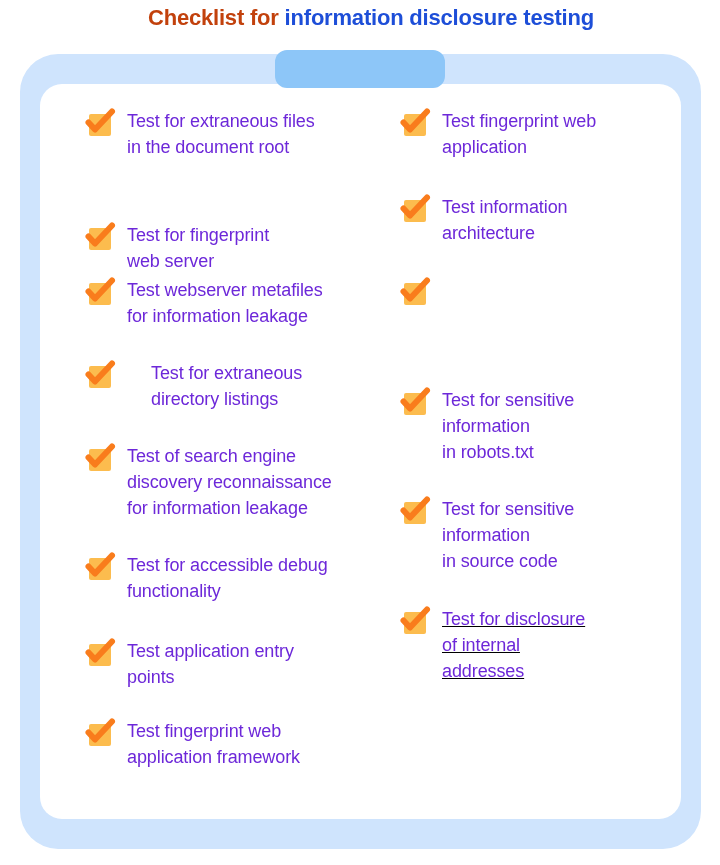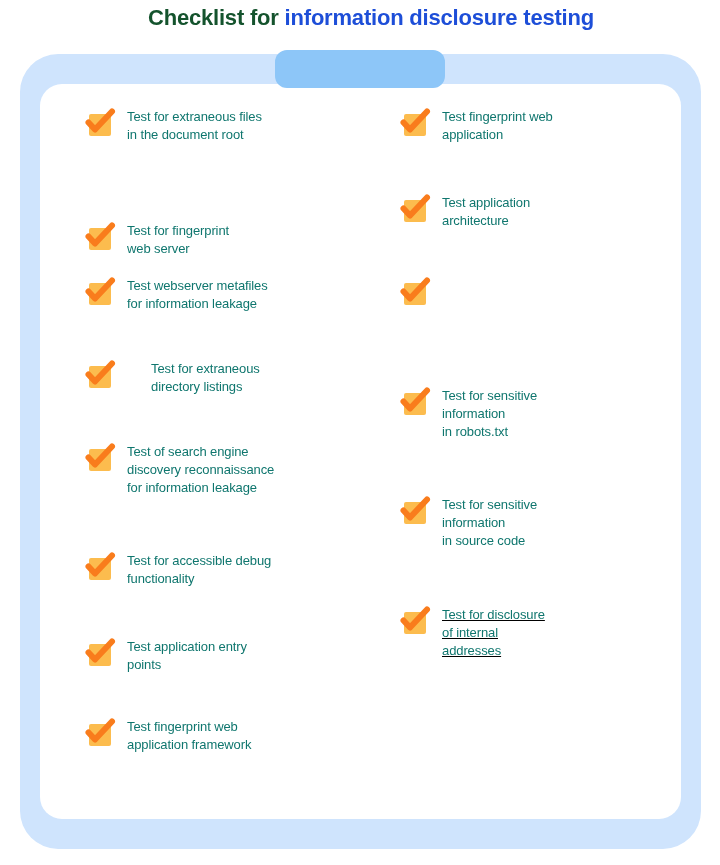--- a/index.html
+++ b/index.html
@@ -19,21 +19,21 @@
     position: absolute;
     top: 5px;
     left: 0;
     width: 720px;
     text-align: center;
     font-size: 22px;
     font-weight: bold;
     letter-spacing: -0.2px;
     white-space: nowrap;
   }
-  .title-part-a { color: #14532d; margin-left: 22px; }
+  .title-part-a { color: #c2410c; margin-left: 22px; }
   .title-part-b { color: #1d4ed8; }
 
   
   .outer-frame {
     position: absolute;
     left: 20px;
     top: 54px;
     width: 681px;
     height: 795px;
     background: #cfe4fd;
@@ -104,23 +104,23 @@
   .check-icon svg {
     position: absolute;
     left: 0;
     top: 0;
     width: 30px;
     height: 30px;
     overflow: visible;
   }
 
   .check-label {
-    font-size: 13px;
-    line-height: 18px;
-    color: #0f766e;
+    font-size: 18px;
+    line-height: 26px;
+    color: #6d28d9;
     letter-spacing: -0.1px;
     white-space: pre-line;
     padding-top: 2px;
   }
 </style>
 </head>
 <body>
 
 <div class="page-title">
   <span class="title-part-a">Checklist for</span>
@@ -229,21 +229,21 @@
         <span class="check-label">Test fingerprint web
 application</span>
       </div>
       <div class="check-item" style="top: 108px;">
         <span class="check-icon">
           <span class="box"></span>
           <svg viewBox="0 0 30 30">
             <path d="M3.5 15.5 L10 22.5 L27 4.5" fill="none" stroke="#f97c1c" stroke-width="6" stroke-linecap="round" stroke-linejoin="round"></path>
           </svg>
         </span>
-        <span class="check-label">Test application
+        <span class="check-label">Test information
 architecture</span>
       </div>
       <div class="check-item" style="top: 191px;">
         <span class="check-icon">
           <span class="box"></span>
           <svg viewBox="0 0 30 30">
             <path d="M3.5 15.5 L10 22.5 L27 4.5" fill="none" stroke="#f97c1c" stroke-width="6" stroke-linecap="round" stroke-linejoin="round"></path>
           </svg>
         </span>
       </div>

